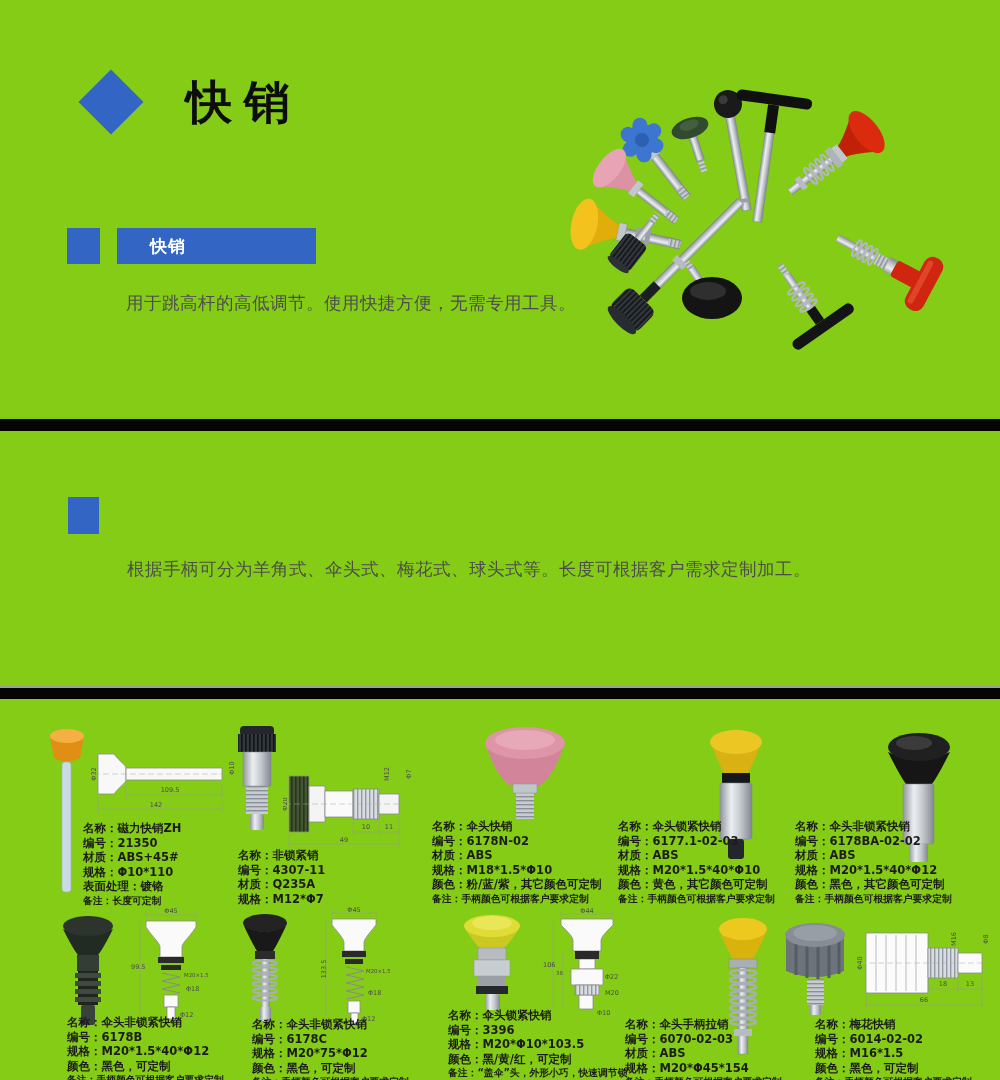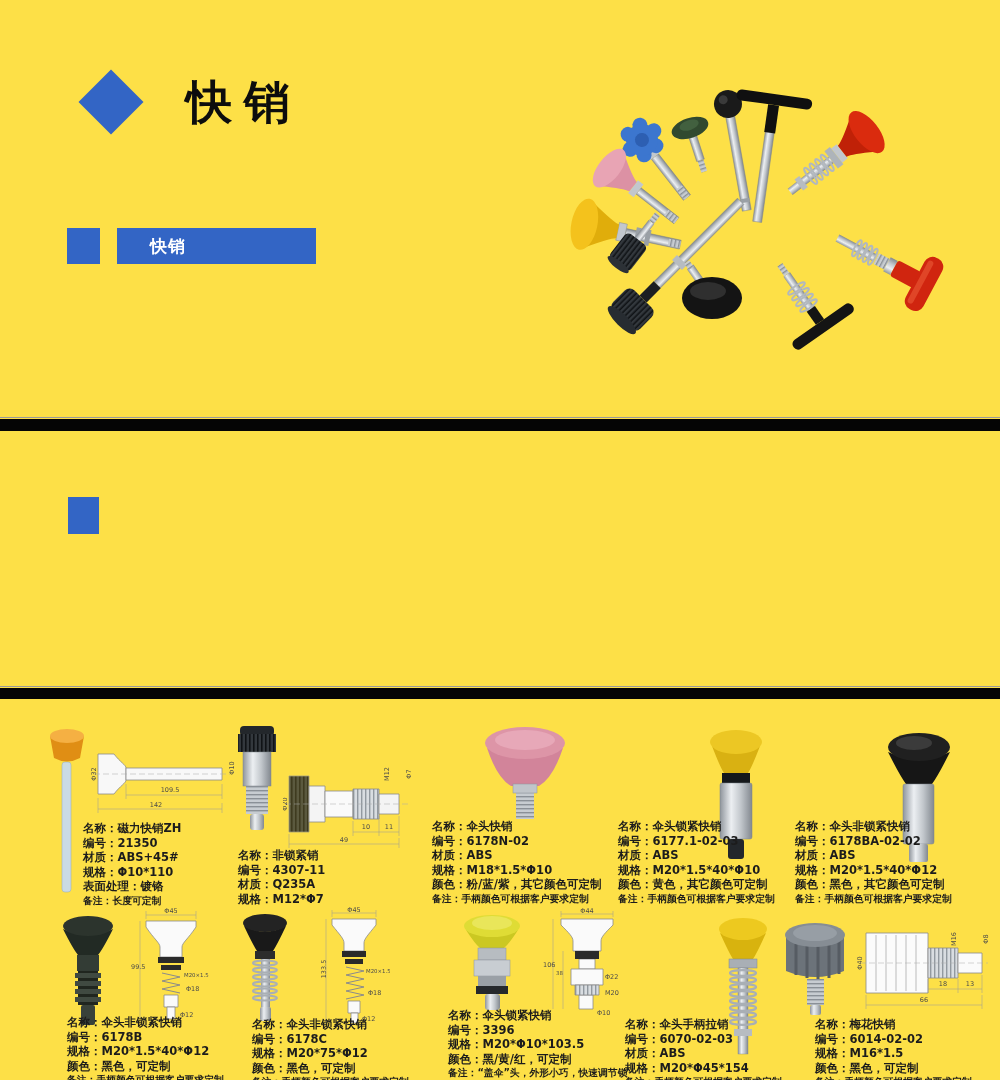--- a/index.html
+++ b/index.html
@@ -1,16 +1,16 @@
 <!DOCTYPE html>
 <html><head>
 <meta charset="utf-8">
 <style>
   html,body{margin:0;padding:0;background:#ffffff;}
-  .page{position:relative;width:1000px;height:1080px;background:#fde047;overflow:hidden;
+  .page{position:relative;width:1000px;height:1080px;background:#84cc16;overflow:hidden;
         font-family:"DejaVu Sans","Liberation Sans",sans-serif; --accent:#3365c5;}
   .abs{position:absolute;}
   .diamond{left:88px;top:79px;width:46px;height:46px;background:var(--accent);transform:rotate(45deg);}
   .title{left:186px;top:72px;font-size:46px;font-weight:bold;color:#0d0d0d;letter-spacing:12px;white-space:nowrap;}
   .sec-square{width:33px;height:36px;background:var(--accent);}
   .sec-banner{width:199px;height:36px;background:var(--accent);color:#fff;font-size:17px;font-weight:bold;
               line-height:36px;padding-left:33px;box-sizing:border-box;letter-spacing:1px;}
   .para{font-size:17.5px;color:#4d4d4d;line-height:31px;letter-spacing:0.5px;white-space:nowrap;}
   .bar-thin{left:0;width:1000px;height:1px;background:#9a9a9a;}
   .bar-thick{left:0;width:1000px;background:#050505;}
@@ -161,26 +161,30 @@
       <rect x="-8" y="-8" width="16" height="8" fill="url(#met)"></rect>
       <rect x="-9" y="0" width="18" height="26" rx="3" fill="#d0250f"></rect>
       <rect x="-29" y="24" width="58" height="20" rx="9" fill="#d0250f"></rect>
       <rect x="-24" y="27" width="48" height="6" rx="3" fill="#e04527"></rect>
     </g>
   </svg>
 
   <div class="abs sec-square" style="left:67px;top:228px"></div>
   <div class="abs sec-banner" style="left:117px;top:228px">快销</div>
   <div class="abs para" style="left:126px;top:288px">
+    <div>用于跳高杆的高低调节。使用快捷方便，无需专用工具。</div>
   </div>
 
   <div class="abs bar-thin" style="top:417px"></div>
   <div class="abs bar-thick" style="top:419px;height:12px"></div>
 
   <div class="abs sec-square" style="left:68px;top:497px;height:37px;width:31px"></div>
+  <div class="abs para" style="left:127px;top:557px;line-height:24px">
+    <div>根据手柄可分为羊角式、伞头式、梅花式、球头式等。长度可根据客户需求定制加工。</div>
+  </div>
 
   <div class="abs bar-thin" style="top:686px"></div>
   <div class="abs bar-thick" style="top:688px;height:11px"></div>
 
   <div class="abs card" style="left:40px;top:720px;width:205px;height:186px">
     <svg class="abs" style="left:6px;top:8px" width="42" height="170">
       <rect x="16" y="34" width="9" height="130" rx="3" fill="#cadbe4" stroke="#9db2bd" stroke-width="0.6"></rect>
       <path d="M4,8 L8,30 Q21,37 34,30 L38,8 Q21,16 4,8 Z" fill="#e08e14"></path>
       <ellipse cx="21" cy="8" rx="17" ry="7" fill="#f5b043"></ellipse>
     </svg>

